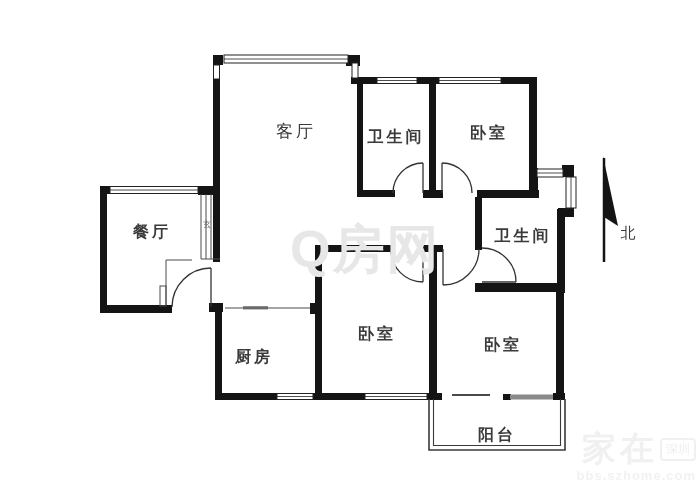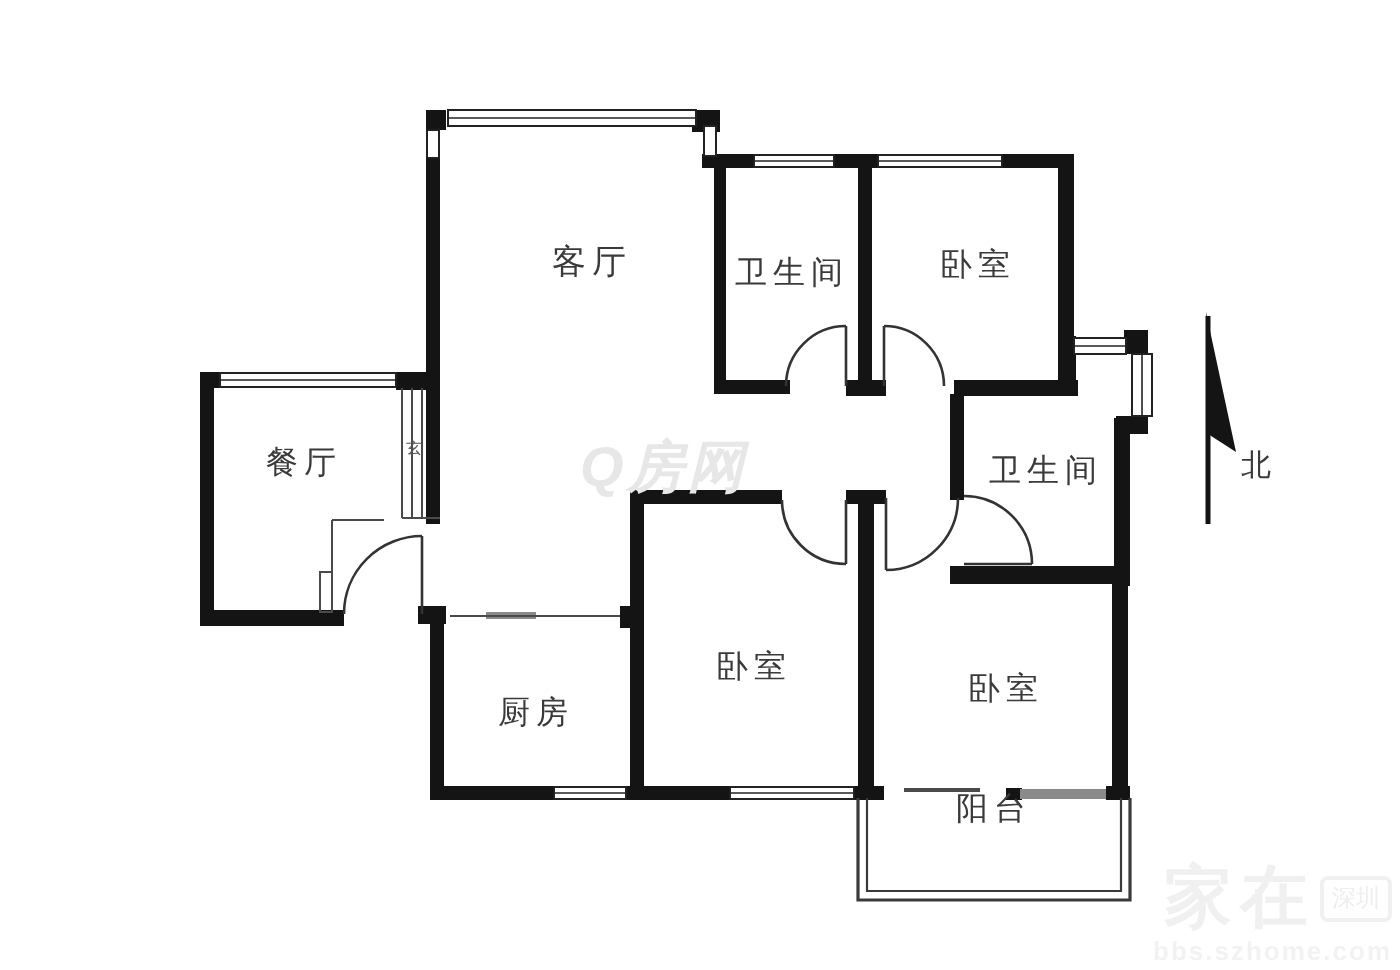--- a/index.html
+++ b/index.html
@@ -6,26 +6,26 @@
   #canvas{
     position:relative;width:700px;height:485px;background:#ffffff;overflow:hidden;
     font-family:"Liberation Sans","DejaVu Sans",sans-serif;
   }
   #plan-svg{position:absolute;left:0;top:0;}
   .room-label{
     position:absolute;transform:translate(-50%,-50%);
     color:#3a3a3a;white-space:nowrap;z-index:5;
   }
   .fs17{font-size:17px;letter-spacing:3px;}
-  .fs16{font-size:16px;letter-spacing:3px;}
+  .fs16{font-size:16px;letter-spacing:3px;font-weight:bold;}
   .fs15{font-size:15px;letter-spacing:0;}
   .tiny{font-size:8px;color:#555;letter-spacing:0;}
   .wm-center{
     position:absolute;left:290px;top:215px;z-index:1;
-    font-size:28px;font-weight:bold;font-style:italic;color:#e7e7e7;letter-spacing:2px;
+    font-size:52px;font-weight:bold;color:#e7e7e7;letter-spacing:2px;
   }
   .wm-corner{position:absolute;right:4px;bottom:2px;z-index:1;text-align:right;}
   .wm-brand{font-size:34px;font-weight:bold;color:#f0f0f0;letter-spacing:4px;display:inline-block;vertical-align:middle;}
   .wm-badge{
     display:inline-block;vertical-align:middle;margin-left:2px;
     font-size:12px;color:#eeeeee;border:2px solid #f0f0f0;border-radius:4px;padding:1px 4px;
   }
   .wm-site{font-size:13px;font-weight:bold;color:#f2f2f2;letter-spacing:1px;margin-top:-4px;}
 </style>
 </head>
@@ -187,24 +187,24 @@
       <line x1="604" y1="158" x2="604" y2="262" stroke="#141414" stroke-width="2.5"></line>
       <polygon points="603,156 618,226 604,217" fill="#141414"></polygon>
     </g>
   </svg>
 
   <div class="room-label fs17" style="left:296px;top:131px">客厅</div>
   <div class="room-label fs16" style="left:152px;top:232px">餐厅</div>
   <div class="room-label fs16" style="left:396px;top:137px">卫生间</div>
   <div class="room-label fs16" style="left:489px;top:133px">卧室</div>
   <div class="room-label fs16" style="left:523px;top:236px">卫生间</div>
-  <div class="room-label fs16" style="left:268px;top:357px">厨房</div>
+  <div class="room-label fs16" style="left:254px;top:357px">厨房</div>
   <div class="room-label fs16" style="left:377px;top:334px">卧室</div>
   <div class="room-label fs16" style="left:503px;top:345px">卧室</div>
-  <div class="room-label fs16" style="left:497px;top:405px">阳台</div>
+  <div class="room-label fs16" style="left:497px;top:435px">阳台</div>
   <div class="room-label fs15" style="left:628px;top:233px">北</div>
   <div class="room-label tiny" style="left:207px;top:224px">玄</div>
 
   <div class="wm-corner">
     <div>
       <span class="wm-brand">家在</span><span class="wm-badge">深圳</span>
     </div>
     <div class="wm-site">bbs.szhome.com</div>
   </div>
 

